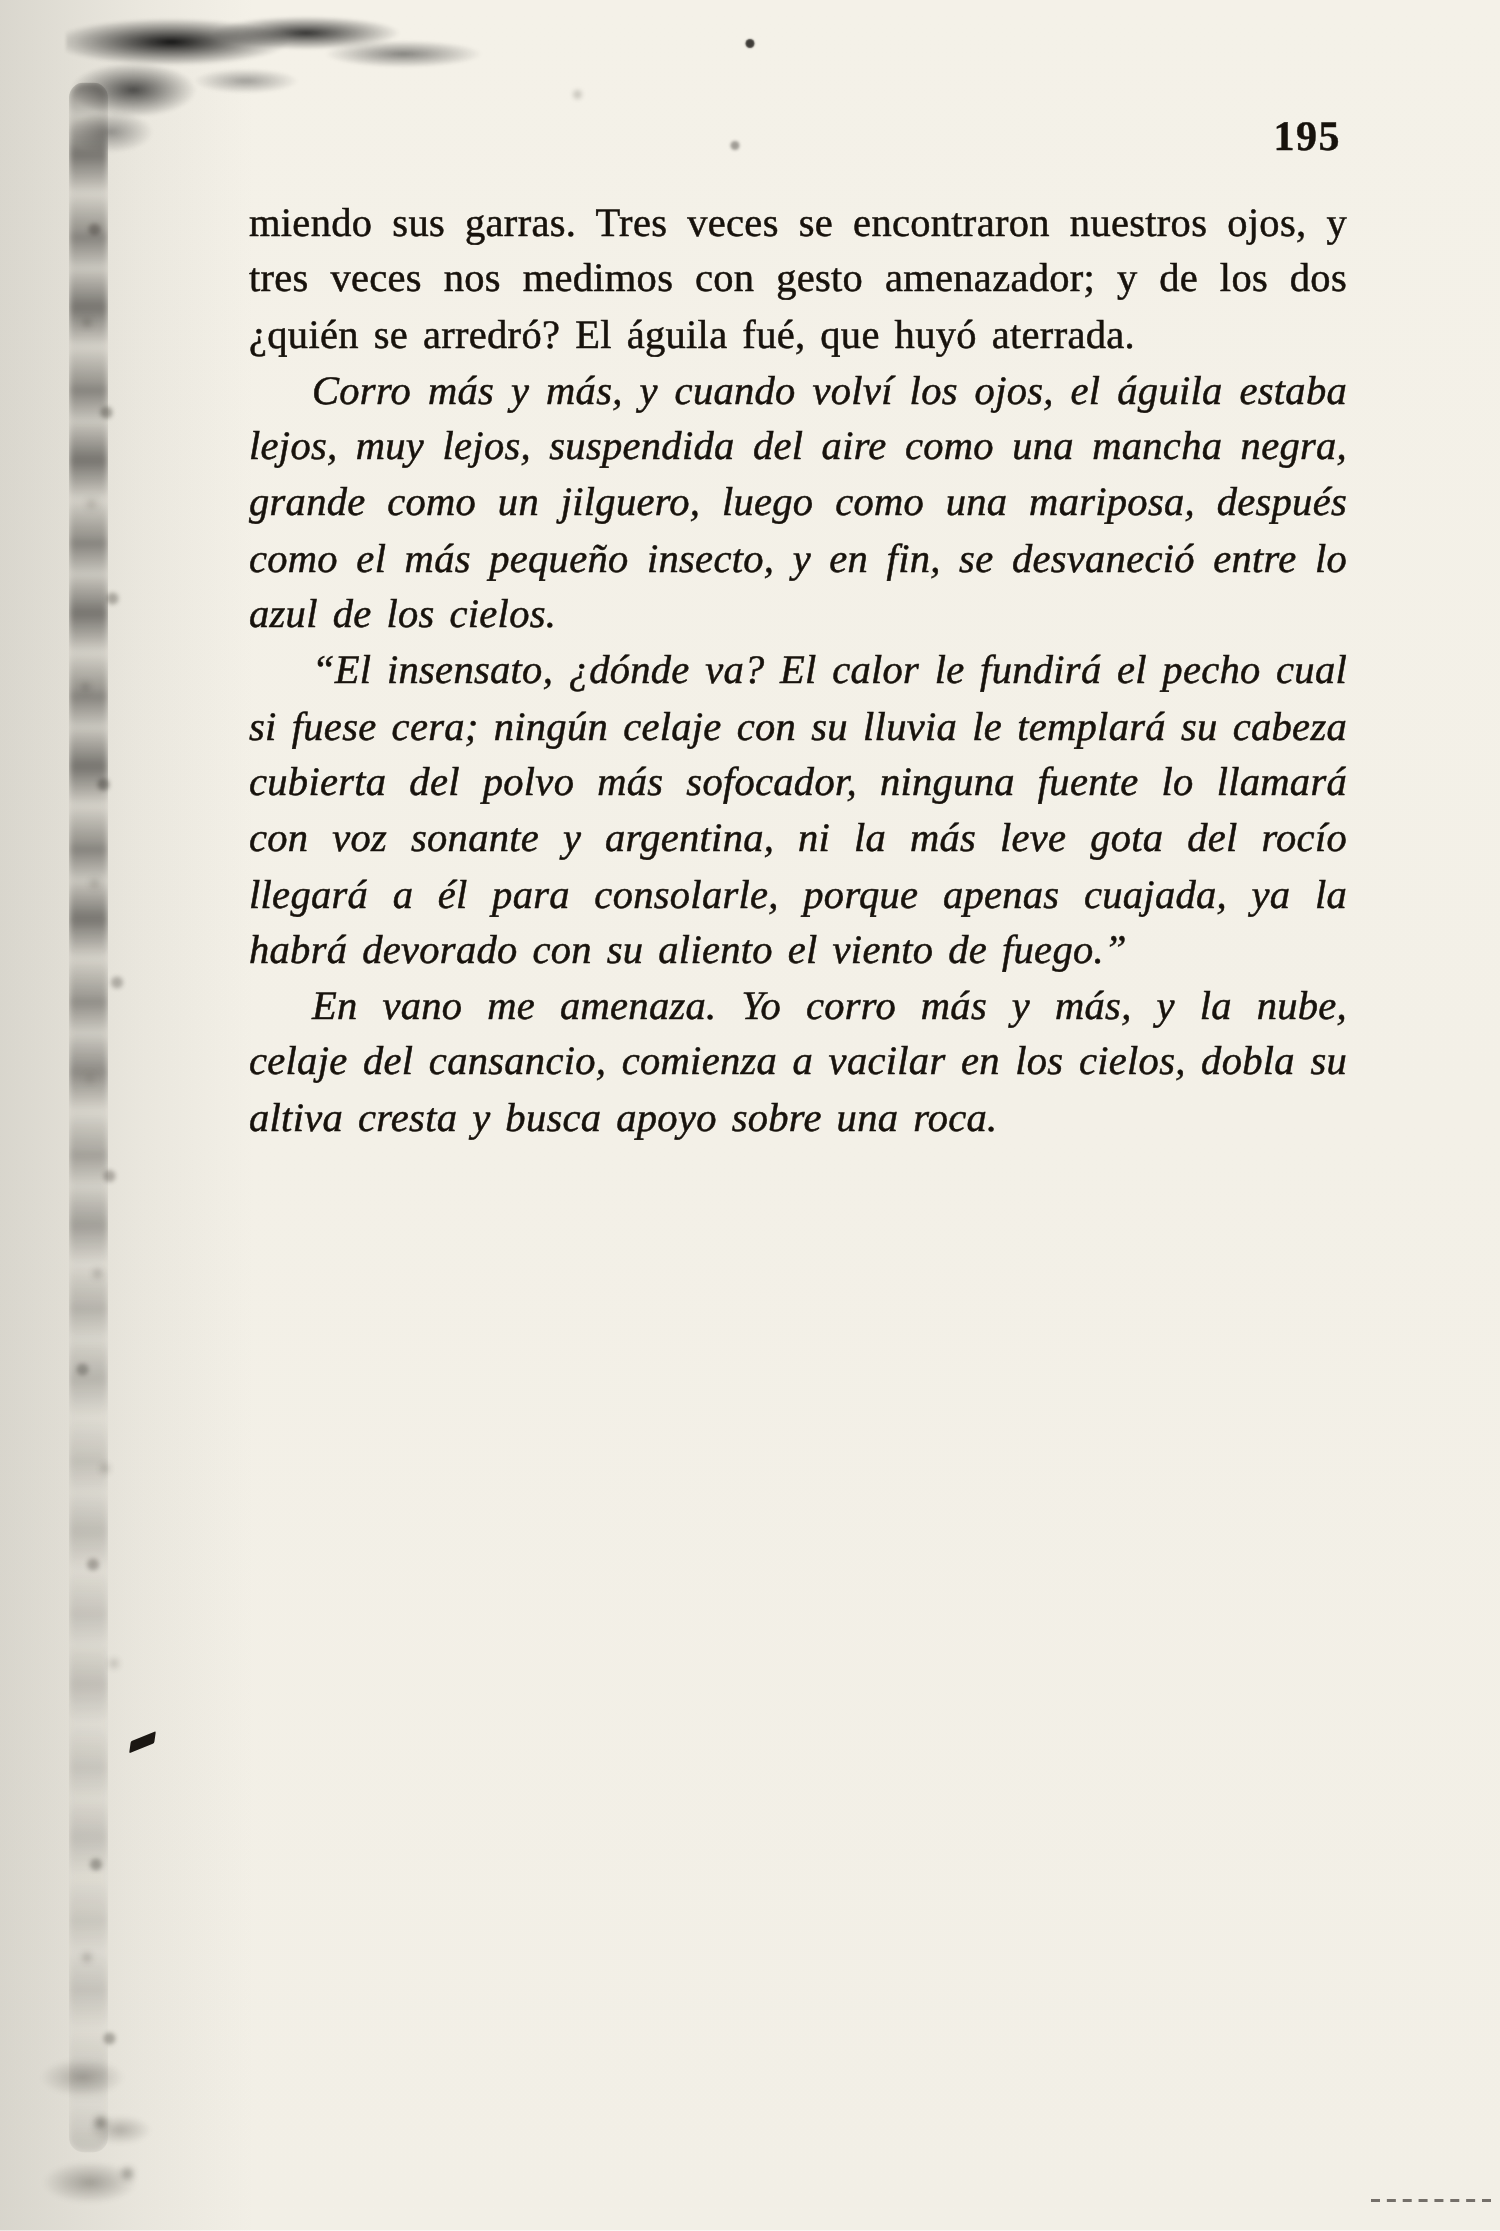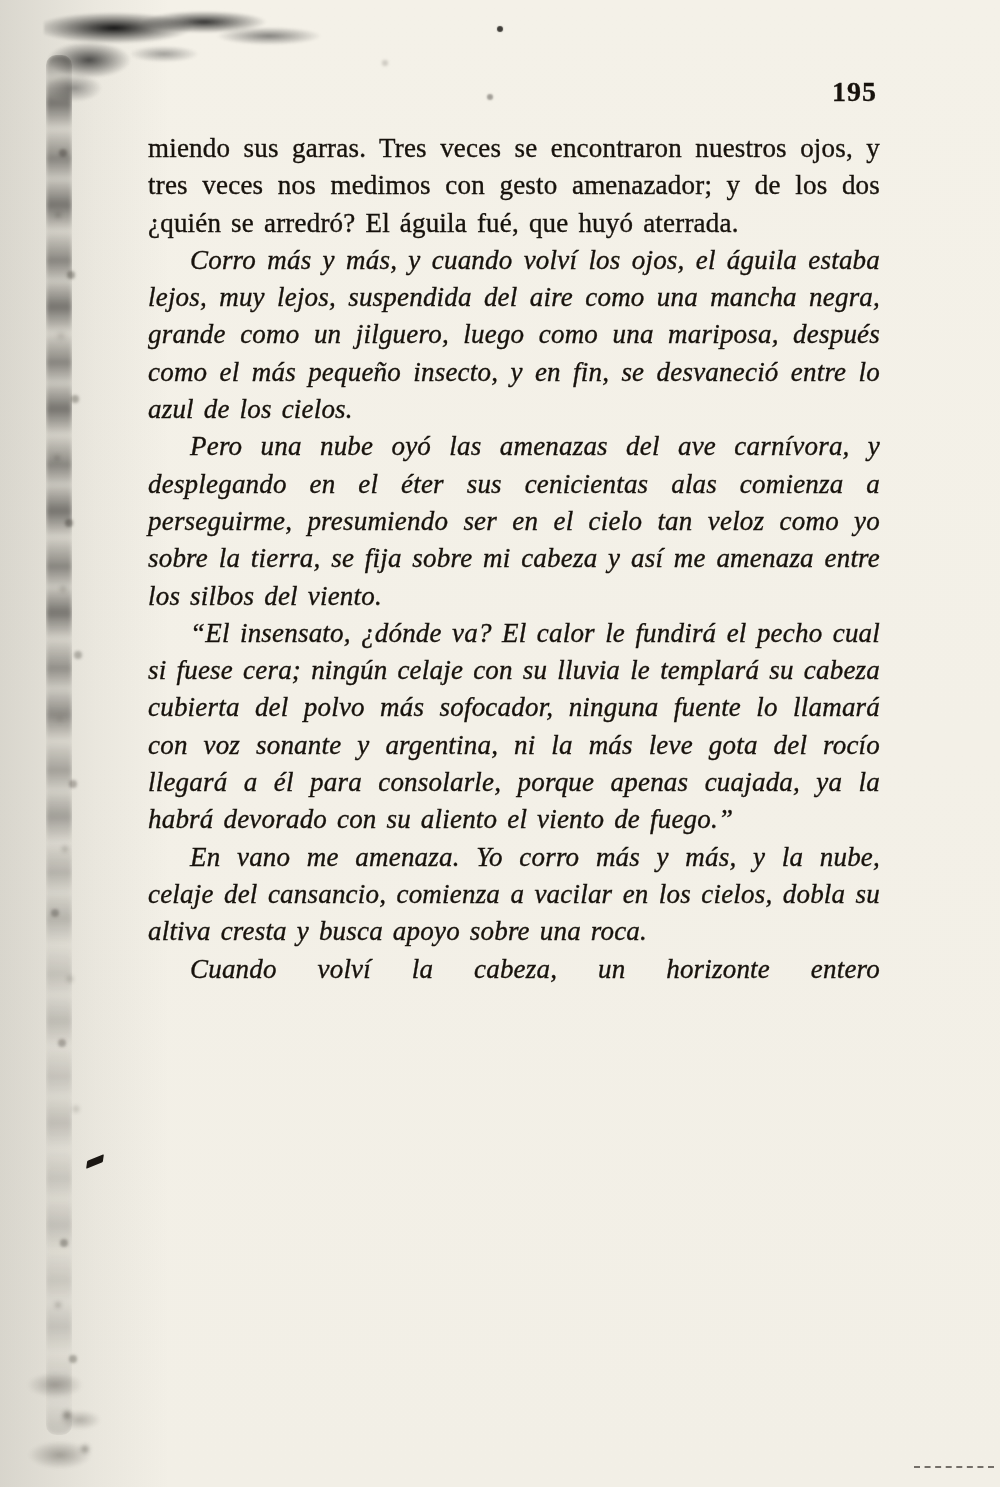--- a/index.html
+++ b/index.html
@@ -12,31 +12,31 @@
       linear-gradient(90deg, rgba(110,108,100,0.20) 0px, rgba(110,108,100,0.07) 95px, rgba(110,108,100,0.0) 170px),
       linear-gradient(#f4f1e8, #f2efe6);
     font-family: "Liberation Serif", "DejaVu Serif", serif;
     color: #17120c;
   }
 
   
   .page-number {
     position: absolute;
     top: 76px;
-    left: 752px;
+    left: 769px;
     width: 125px;
     text-align: right;
     font-size: 28px;
     font-weight: bold;
     letter-spacing: 1px;
     -webkit-text-stroke: 0.3px #17120c;
   }
   .text-block {
     position: absolute;
-    left: 148px;
+    left: 166px;
     top: 130px;
     width: 732px;
     font-size: 27px;
     line-height: 37.3px;
     text-align: justify;
     word-spacing: 3px;
     letter-spacing: 0.2px;
     hyphens: auto;
     -webkit-text-stroke: 0.35px #17120c;
   }
@@ -141,17 +141,15 @@
 <div class="speck-field"></div>
 <div class="bottom-left-blotch"></div>
 <div class="stray-mark"></div>
 <div class="bottom-dashes"></div>
 
 <div class="page-number">195</div>
 
 <div class="text-block">
     <p class="para">miendo sus garras. Tres veces se encontraron nuestros ojos, y tres veces nos medimos con gesto amenazador; y de los dos ¿quién se arredró? El águila fué, que huyó aterrada.</p>
     <p class="para indent">Corro más y más, y cuando volví los ojos, el águila estaba lejos, muy lejos, suspendida del aire como una mancha negra, grande como un jilguero, luego como una mariposa, después como el más pequeño insecto, y en fin, se desvaneció entre lo azul de los cielos.</p>
-    <p class="para indent">Pero una nube oyó las amenazas del ave carnívora, y desplegando en el éter sus cenicientas alas comienza a perseguirme, presumiendo ser en el cielo tan veloz como yo sobre la tierra, se fija sobre mi cabeza y así me amenaza entre los silbos del viento.</p>
     <p class="para indent">“El insensato, ¿dónde va? El calor le fundirá el pecho cual si fuese cera; ningún celaje con su lluvia le templará su cabeza cubierta del polvo más sofocador, ninguna fuente lo llamará con voz sonante y argentina, ni la más leve gota del rocío llegará a él para consolarle, porque apenas cuajada, ya la habrá devorado con su aliento el viento de fuego.”</p>
     <p class="para indent">En vano me amenaza. Yo corro más y más, y la nube, celaje del cansancio, comienza a vacilar en los cielos, dobla su altiva cresta y busca apoyo sobre una roca.</p>
-    <p class="para indent justify-last">Cuando volví la cabeza, un horizonte entero</p>
   </div>
 
 </body></html>

